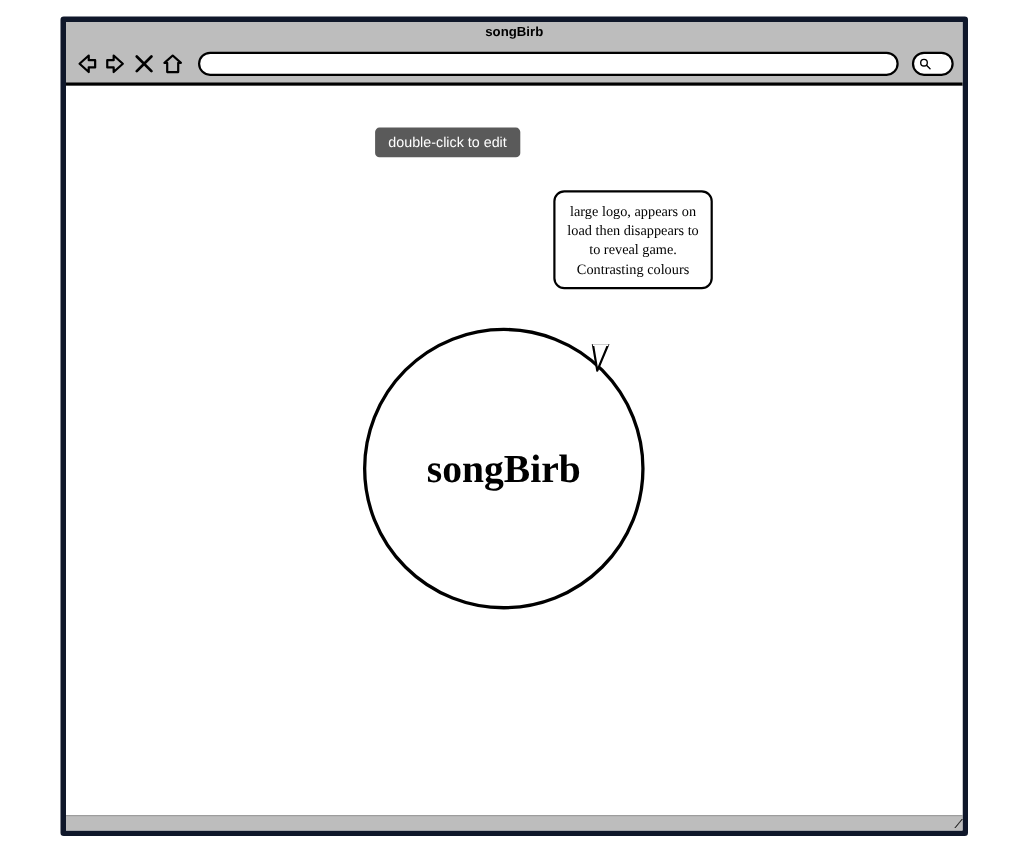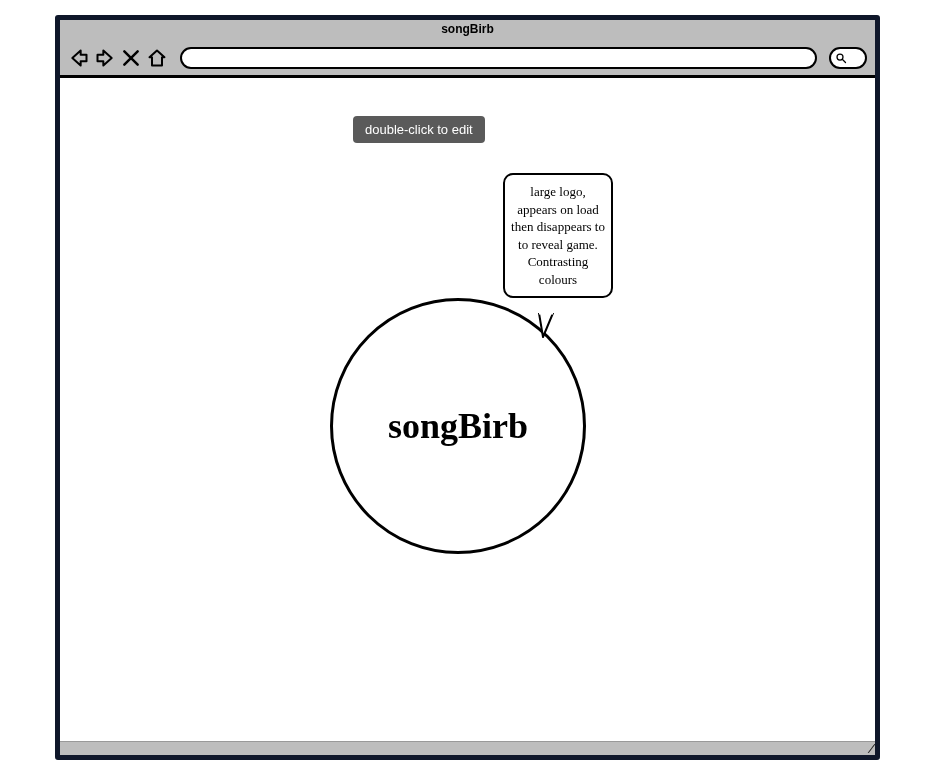--- a/index.html
+++ b/index.html
@@ -98,21 +98,21 @@
     }
     .resize-handle {
       font-size: 12px;
       font-style: italic;
       color: #333;
       letter-spacing: -2px;
       line-height: 10px;
     }
     .tooltip-badge {
       position: absolute;
-      left: 293px;
+      left: 281px;
       top: 38px;
       background: #5a5a5a;
       color: #fff;
       font-family: Arial, sans-serif;
       font-size: 13px;
       font-weight: normal;
       padding: 6px 12px;
       border-radius: 4px;
     }
     .logo-circle {
@@ -131,21 +131,21 @@
     .logo-text {
       font-size: 36px;
       font-weight: 900;
       color: #000;
       font-family: "Comic Sans MS", cursive;
     }
     .speech-bubble {
       position: absolute;
       left: 443px;
       top: 95px;
-      width: 110px;
+      width: 145px;
       border: 2px solid #000;
       border-radius: 10px;
       background: #fff;
       padding: 8px 6px;
       text-align: center;
       font-size: 13px;
       line-height: 1.35;
       font-family: "Comic Sans MS", cursive;
     }
     .speech-tail {

